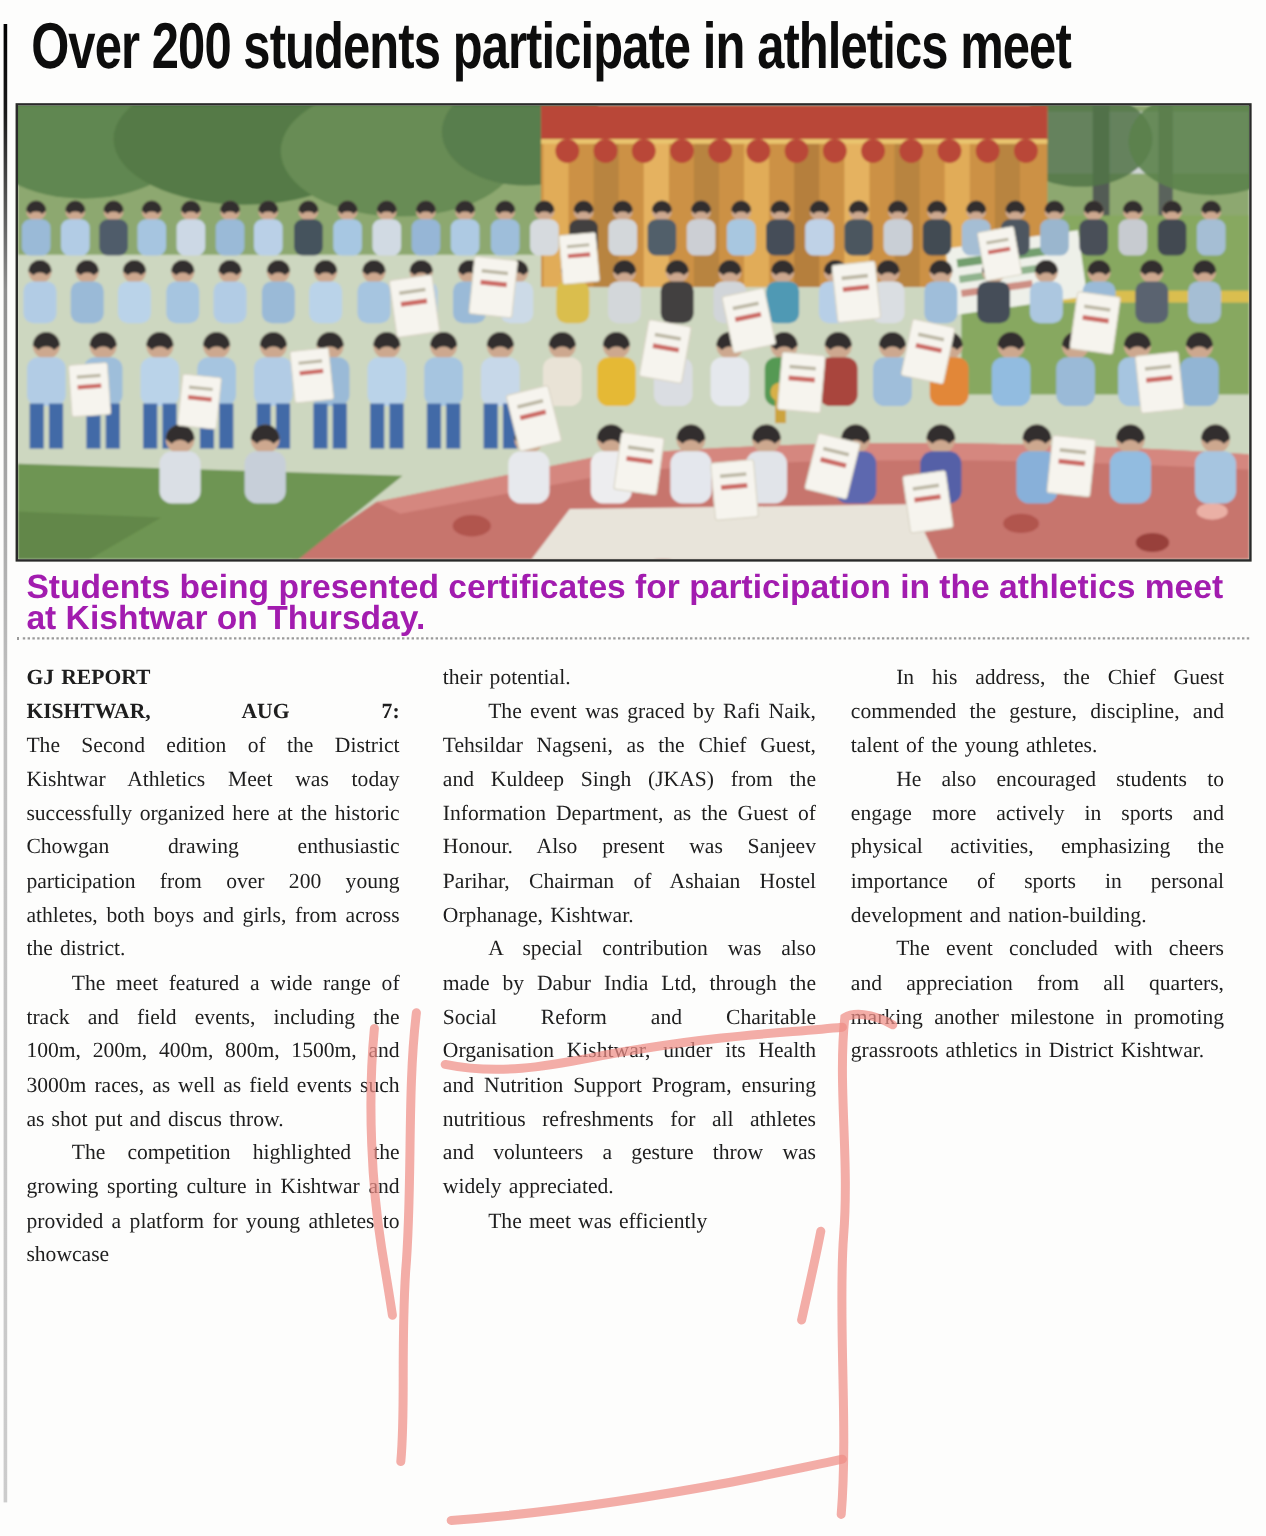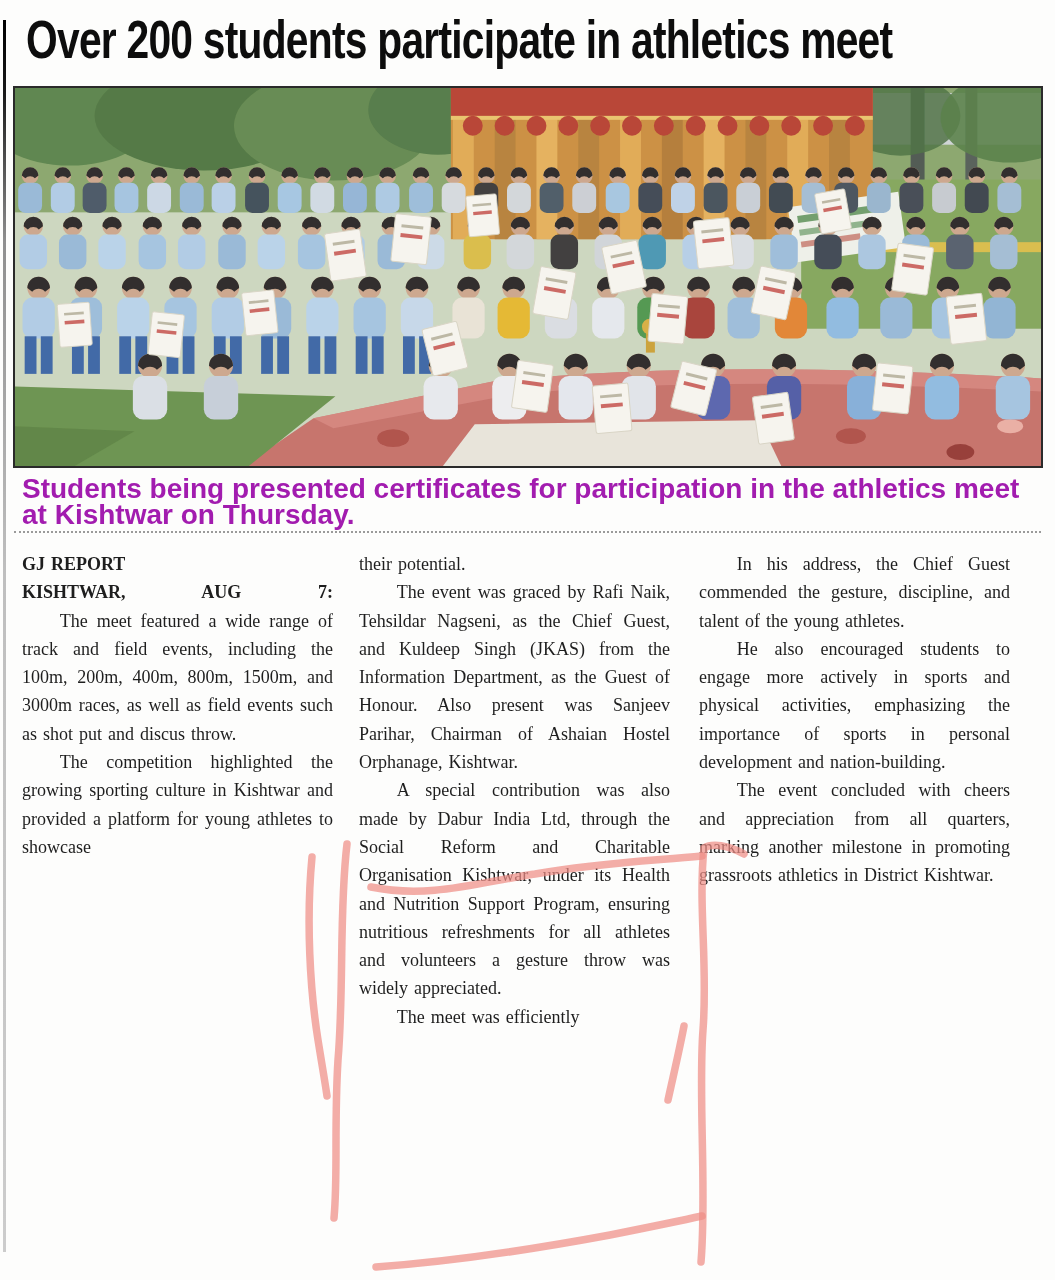--- a/index.html
+++ b/index.html
@@ -29,21 +29,21 @@
   }
   .caption-rule{
     position:absolute;left:14px;top:531px;width:1027px;height:0;
     border-top:2px dotted #9a9a9a;
   }
   .cols{
     position:absolute;left:22px;top:550px;width:1013px;height:730px;
     display:flex;overflow:hidden;
   }
   .col{width:311px;flex:0 0 311px;}
-  .col.c2{margin-left:26px;font-family:Liberation Serif, serif;}
+  .col.c2{margin-left:36px;font-family:Liberation Serif, serif;}
   .col.c3{margin-left:29px;}
   .col p{
     margin:0;font-size:18px;line-height:28.3px;color:#1e1e1e;
     text-align:justify;word-spacing:1.5px;
   }
   .col p.ind{text-indent:2.1em;}
   .col p.b{font-weight:bold;}
   .col p.jl{text-align-last:justify;font-weight:bold;}
   .annot{position:absolute;left:0;top:0;pointer-events:none;}
   .annot path{fill:none;stroke:#ef8e86;stroke-opacity:.72;stroke-width:7.5;stroke-linecap:round;}
@@ -289,20 +289,21 @@
   </svg>
 </figure>
 
 <div class="caption">Students being presented certificates for participation in the athletics meet at Kishtwar on Thursday.</div>
 <div class="caption-rule"></div>
 
 <div class="cols">
   <div class="col c1">
       <p class="b">GJ REPORT</p>
       <p class="b jl">KISHTWAR, AUG 7:</p>
+      <p>The Second edition of the District Kishtwar Athletics Meet was today successfully organized here at the historic Chowgan drawing enthusiastic participation from over 200 young athletes, both boys and girls, from across the district.</p>
       <p class="ind">The meet featured a wide range of track and field events, including the 100m, 200m, 400m, 800m, 1500m, and 3000m races, as well as field events such as shot put and discus throw.</p>
       <p class="ind">The competition highlighted the growing sporting culture in Kishtwar and provided a platform for young athletes to showcase</p>
     </div>
   <div class="col c2">
       <p>their potential.</p>
       <p class="ind">The event was graced by Rafi Naik, Tehsildar Nagseni, as the Chief Guest, and Kuldeep Singh (JKAS) from the Information Department, as the Guest of Honour. Also present was Sanjeev Parihar, Chairman of Ashaian Hostel Orphanage, Kishtwar.</p>
       <p class="ind">A special contribution was also made by Dabur India Ltd, through the Social Reform and Charitable Organisation Kishtwar, under its Health and Nutrition Support Program, ensuring nutritious refreshments for all athletes and volunteers a gesture throw was widely appreciated.</p>
       <p class="ind">The meet was efficiently</p>
     </div>
   <div class="col c3">

